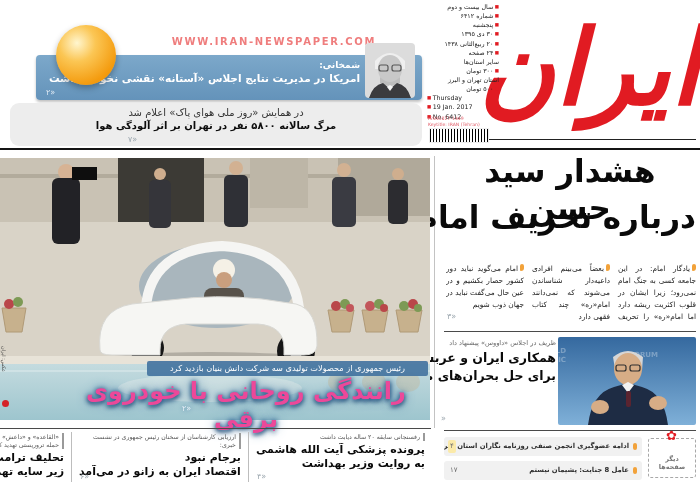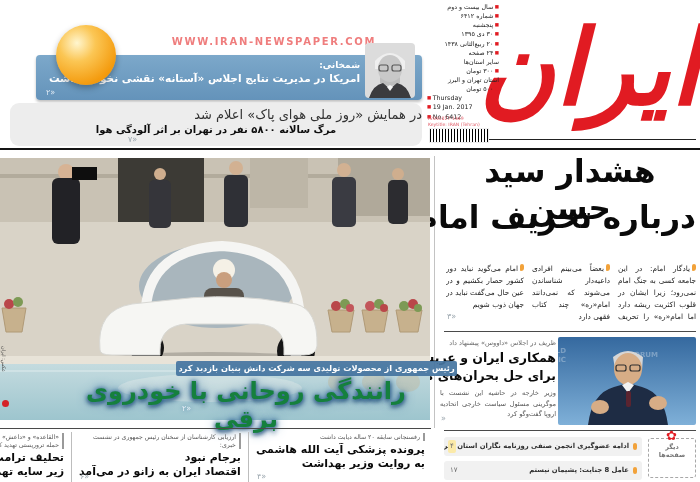--- a/index.html
+++ b/index.html
@@ -30,21 +30,21 @@
   .speaker{font-size:9px;font-weight:bold;}
   .banner-headline{font-size:10.5px;font-weight:bold;margin-top:2px;white-space:nowrap;}
   .portrait{position:absolute;right:7px;top:-12px;width:50px;height:55px;border-radius:4px;overflow:hidden;}
   .banner-pg{position:absolute;left:10px;bottom:3px;color:#dfeaf4;font-size:8px;direction:rtl;}
   .sun{position:absolute;top:25px;left:56px;width:60px;height:60px;border-radius:50%;
        background:radial-gradient(circle at 35% 30%,#fff6cf 0%,#fbc654 32%,#f49c10 72%,#e78a00 100%);
        box-shadow:0 3px 6px rgba(0,0,0,.3);}
 
   .air{position:absolute;top:103px;left:10px;width:412px;height:43px;background:#ededed;border-radius:9px;
        text-align:center;box-sizing:border-box;padding-top:4px;}
-  .air-kicker{font-size:13px;color:#333;text-align:right;}
+  .air-kicker{font-size:10px;color:#333;}
   .air-headline{font-size:10px;font-weight:bold;margin-top:2px;color:#0d0d0d;}
   .air-pg{position:absolute;left:118px;bottom:2px;font-size:8px;color:#9aa5ad;direction:rtl;}
 
   .rule-masthead{position:absolute;top:148px;left:0;width:700px;height:2px;background:#141414;}
   .vrule-main{position:absolute;top:156px;left:434px;width:1px;height:272px;background:#c3c3c3;}
 
   
   .lead-h1{position:absolute;top:153px;left:444px;width:252px;text-align:center;
            font-size:31px;font-weight:bold;color:#0a0a0a;line-height:1.2;}
   .lead-h2{position:absolute;top:199px;left:444px;width:252px;text-align:center;
@@ -66,39 +66,39 @@
   .z-sub{position:absolute;top:388px;left:440px;width:116px;font-size:6.6px;color:#555;
          text-align:justify;line-height:1.6;}
   .z-pg{position:absolute;top:414px;left:441px;font-size:8px;color:#9aa5ad;direction:rtl;}
   .zarif-photo{position:absolute;top:337px;left:558px;width:138px;height:88px;border-radius:2px;overflow:hidden;}
   .hr2{position:absolute;top:430px;left:444px;width:252px;height:1px;background:#4a4a4a;}
 
   
   .other-box{position:absolute;top:438px;left:648px;width:48px;height:40px;border:1px dashed #a8a8a8;
              border-radius:3px;box-sizing:border-box;text-align:center;}
   .flower{position:absolute;top:-10px;left:17px;color:#e11b22;font-size:13px;line-height:1;}
-  .ol1{margin-top:4px;font-size:6.5px;color:#777;font-weight:bold;}
+  .ol1{margin-top:16px;font-size:6.5px;color:#777;font-weight:bold;}
   .ol2{font-size:6.5px;color:#777;font-weight:bold;}
   .other-item{position:absolute;left:444px;width:198px;height:19px;background:#f1f1f1;border-radius:3px;
               box-sizing:border-box;font-size:6.8px;font-weight:bold;color:#2e2e2e;line-height:19px;
               padding:0 13px 0 20px;text-align:right;white-space:nowrap;overflow:hidden;}
   .oi1{top:437px;}
   .oi2{top:461px;}
   .omark{position:absolute;right:5px;top:6px;width:4px;height:7px;background:#f2a23a;border-radius:2px;}
   .oi-pg{position:absolute;left:4px;top:3px;height:13px;line-height:13px;font-size:7px;color:#6d6d6d;
          font-weight:normal;padding:0 2px;border-radius:2px;}
   .oi1 .oi-pg{background:#fbeaa9;}
 
   
   .photo{position:absolute;top:158px;left:0;width:430px;height:262px;overflow:hidden;}
   .photo-kicker{position:absolute;top:361px;left:147px;width:281px;height:15px;line-height:15px;
-                background:rgba(70,117,160,.93);color:#fff;font-size:8.2px;font-weight:bold;
-                text-align:center;border-radius:2px;white-space:nowrap;overflow:hidden;margin-left:29px;}
+                background:rgba(70,117,160,.93);color:#fff;font-size:8.2px;font-weight:normal;
+                text-align:center;border-radius:2px;white-space:nowrap;overflow:hidden;}
   .photo-headline{position:absolute;top:377px;left:66px;width:360px;text-align:center;font-size:24px;
-                  font-weight:bold;color:#15803d;
+                  font-weight:bold;color:#ec4899;
                   text-shadow:0 0 5px #3a6f9e,0 0 11px #3a6f9e,0 2px 4px rgba(23,58,92,.9);}
   .photo-pg{position:absolute;top:404px;left:182px;font-size:8px;color:#eaf2f8;direction:rtl;
             text-shadow:0 0 4px #3a6f9e;}
   .credit{position:absolute;top:346px;left:1px;writing-mode:vertical-rl;font-size:5px;color:#333;opacity:.85;}
   .credit-dot{position:absolute;top:400px;left:2px;width:7px;height:7px;border-radius:50%;background:#d42228;}
   .photo-rule{position:absolute;top:428px;left:0;width:431px;height:1px;background:#4a4a4a;}
 
   
   .bottom{position:absolute;top:432px;left:0;width:432px;height:50px;display:flex;direction:rtl;}
   .story{flex:1;padding:1px 7px 0 7px;position:relative;}
@@ -176,21 +176,20 @@
     <div class="quote"><span class="qmark"></span><span>یادگار امام: در این جامعه کسی به جنگ امام نمی‌رود؛ زیرا ایشان در قلوب اکثریت ریشه دارد اما امام«ره» را تحریف می‌کنند</span></div>
     <div class="quote"><span class="qmark"></span><span>بعضاً می‌بینم افرادی داعیه‌دار شناساندن می‌شوند که نمی‌دانند امام«ره» چند کتاب فقهی دارد</span></div>
     <div class="quote"><span class="qmark"></span><span>امام می‌گوید نباید دور کشور حصار بکشیم و در عین حال می‌گفت نباید در جهان ذوب شویم</span></div>
   </div>
   <span class="lead-pg">«۳</span>
   <div class="hr1"></div>
 
   <div class="z-kicker">ظریف در اجلاس «داووس» پیشنهاد داد</div>
   <div class="z-h1">همکاری ایران و عربستان</div>
   <div class="z-h2">برای حل بحران‌های منطقه</div>
-  <div class="z-sub">وزیر خارجه در حاشیه این نشست با موگرینی مسئول سیاست خارجی اتحادیه اروپا گفت‌وگو کرد</div>
   <span class="z-pg">«</span>
   <div class="zarif-photo">
     <svg viewBox="0 0 138 88" width="138" height="88">
       <defs>
         <linearGradient id="wef" x1="0" y1="0" x2="0" y2="1">
           <stop offset="0" stop-color="#35699f"></stop>
             <stop offset="1" stop-color="#7fb0d8"></stop>
         </linearGradient>
       </defs>
       <rect width="138" height="88" fill="url(#wef)"></rect>

